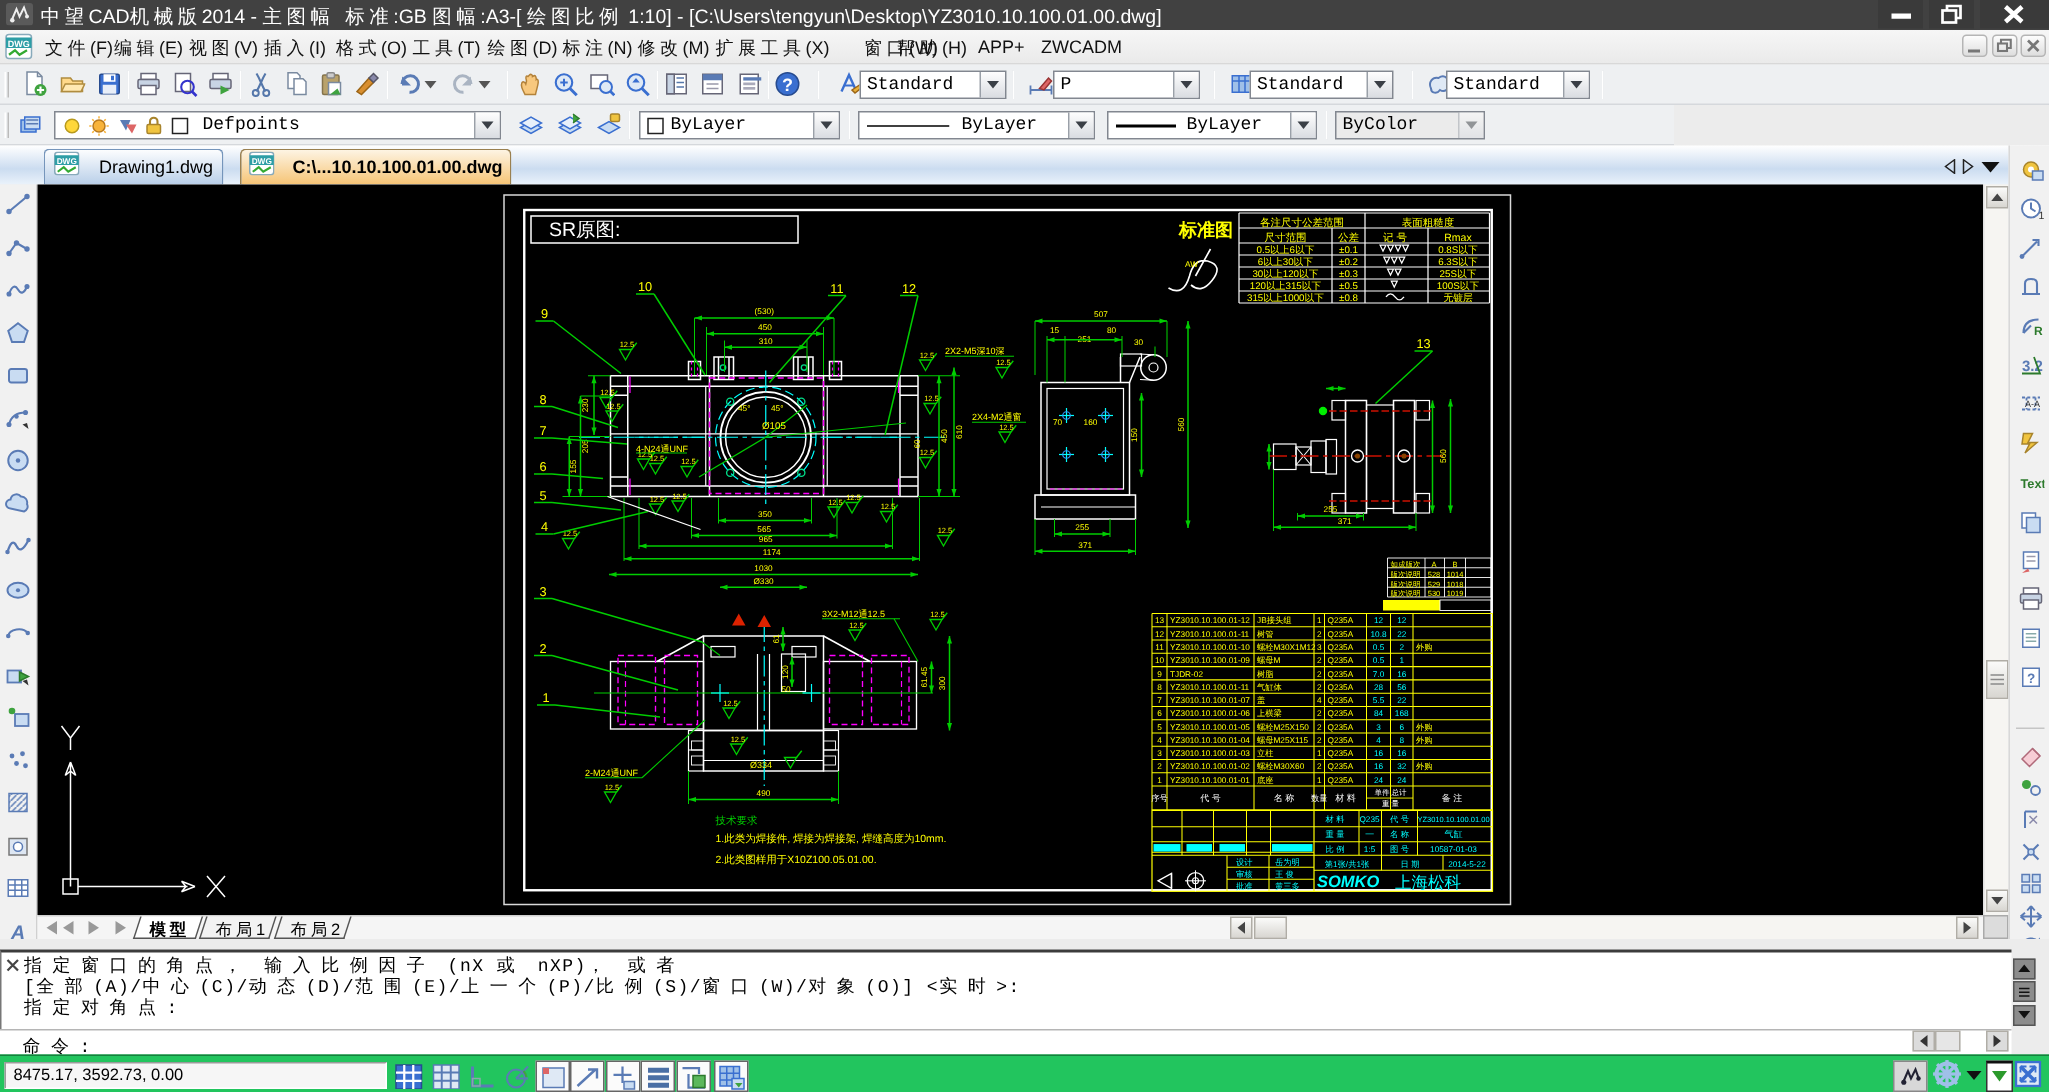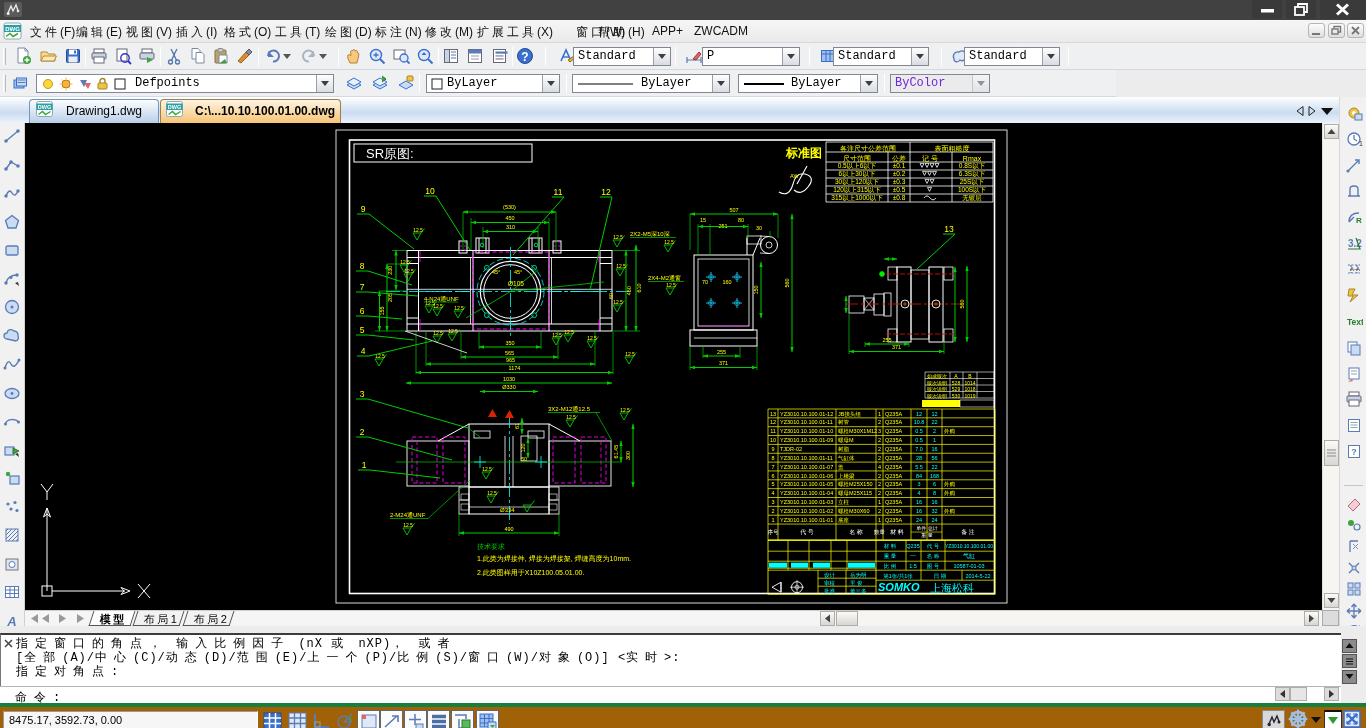--- a/index.html
+++ b/index.html
@@ -13,49 +13,50 @@
 .km{letter-spacing:7px}
 .mdib{position:absolute;top:3px;width:17px;height:15px;background:linear-gradient(#fdfdfd,#dedede);border:1px solid #b5b5b5;border-radius:3px}
 #tb1{position:absolute;left:0;top:43px;width:1366px;height:27px;background:#eef0f2;border-bottom:1px solid #d5d8dc}
 #tb2{position:absolute;left:0;top:70px;width:1116px;height:27px;background:#eef0f2;border-bottom:1px solid #d5d8dc}
 .tsep{position:absolute;top:4px;width:1px;height:19px;background:#c7cbd1;border-right:1px solid #fff}
 .grip{position:absolute;top:5px;width:3px;height:17px;border-left:1px solid #fff;border-right:1px solid #bbb}
 .combo{position:absolute;top:4px;height:19px;background:#fff;border:1px solid #828790;font-family:"Liberation Mono",monospace;font-size:12px;color:#000}
 .cbt{position:absolute;left:4px;top:1px;white-space:nowrap}
 .dd{position:absolute;right:0;top:0;width:17px;height:17px;background:linear-gradient(#fefefe,#d9dce1);border-left:1px solid #9aa0a8}
 .dd:after{content:"";position:absolute;left:4px;top:6px;border:4px solid transparent;border-top:5px solid #3a3f46}
-.combo.gray{background:#ebebeb}.combo.gray .cbt{color:#6d28d9}
+.combo.gray{background:#ebebeb}.combo.gray .cbt{color:#000000}
 #tabbar{position:absolute;left:0;top:97px;width:1366px;height:26px;background:linear-gradient(#ffffff,#cbdcf0 60%,#eaf2fb)}
 .dtab{position:absolute;top:2px;height:24px;border-radius:4px 4px 0 0;font-size:12px;color:#000}
 #leftdock{position:absolute;left:0;top:123px;width:25px;height:503px;background:#f1f1f1;border-right:1px solid #d0d0d0}
 #maincv{position:absolute;left:25px;top:123px;width:1297px;height:487px;background:#000}
 #vscroll{position:absolute;left:1322px;top:123px;width:17px;height:487px;background:#f6f5f2;border-left:1px solid #e0e0e0}
 #corner{position:absolute;left:1322px;top:610px;width:17px;height:16px;background:#dcdcdc;border:1px solid #aaa}
 .sbtn{position:absolute;left:1px;width:15px;height:15px;background:linear-gradient(#fbfbfa,#d8d6d1);border:1px solid #b0ada6}
 #rightdock{position:absolute;left:1339px;top:97px;width:27px;height:537px;background:#f1f1f1;border-left:1px solid #d8d8d8}
 #bottomrow{position:absolute;left:25px;top:610px;width:1297px;height:16px;background:#f5f5f5;border-top:1px solid #cfcfcf;font-size:11px}
 .ltab{position:absolute;top:0;height:15px;padding:1px 8px 0 8px;border-left:1px solid #555;border-right:1px solid #555;border-bottom:1px solid #555;white-space:nowrap}
 #cmdwin{position:absolute;left:0;top:626px;width:1366px;height:77px;background:#ececec}
 #cmdtext{position:absolute;left:0;top:7px;width:1341px;height:56px;background:#fff;border-top:2px solid #3c3c3c;border-left:1px solid #777}
 #cmdin{position:absolute;left:0;top:60px;width:1341px;height:17px;background:#fff;border-top:1px solid #b5b5b5}
 .cline{position:absolute;left:15px;font-family:"Liberation Mono",monospace;font-size:12px;color:#000;white-space:nowrap;letter-spacing:1px}
 .dsbtn{position:absolute;left:0;width:15px;height:14px;background:#8c8c8c;border:1px solid #555}
-#statusbar{position:absolute;left:0;top:703px;width:1366px;height:25px;background:#a16207;border-top:4px solid #15803d}
+#statusbar{position:absolute;left:0;top:703px;width:1366px;height:25px;background:#22c55e;border-top:1px solid #15803d}
 #coord{position:absolute;left:3px;top:4px;width:255px;height:18px;background:#f6f6f6;border:1px solid #9a9a9a;border-bottom-color:#fff;border-right-color:#fff;font-size:11px;padding:2px 0 0 5px;color:#000}
 .sic{position:absolute;top:3px;width:23px;height:21px}
 svg{display:block}
 
 </style></head><body>
 <div id="titlebar">
 <svg class="abs" style="left:4px;top:2px;" width="18" height="15">
       <rect width="18" height="15" rx="2" fill="#5a5a5a"></rect>
       <path d="M4 11 L7 4 L9 9 L12 3 L14 8.5" stroke="#eee" stroke-width="1.3" fill="none"></path>
       <circle cx="4.2" cy="11.5" r="1.5" fill="#eee"></circle>
       <circle cx="14" cy="9" r="1.3" fill="#eee"></circle>
     </svg>
+<span class="ttl"><span class="ck">中望</span>CAD<span class="ck">机械版</span>2014 - <span class="ck">主图幅</span>&nbsp; <span class="ck">标准</span>:GB <span class="ck">图幅</span>:A3-[ <span class="ck">绘图比例</span> 1:10] - [C:\Users\tengyun\Desktop\YZ3010.10.100.01.00.dwg]</span>
 <div class="winbtn" style="left:1252px;width:30px">
       <svg class="abs" style="left:0px;top:0px;" width="30" height="19">
         <rect x="9" y="9" width="13" height="3.5" fill="#fff"></rect>
       </svg>
     </div>
 <div class="winbtn" style="left:1286px;width:30px">
       <svg class="abs" style="left:0px;top:0px;" width="30" height="19">
         <rect x="9" y="7" width="9" height="8" fill="none" stroke="#fff" stroke-width="1.8"></rect>
         <path d="M12 7 V4 H21 V12 H18" stroke="#fff" stroke-width="1.8" fill="none"></path>
       </svg>
@@ -311,21 +312,21 @@
       <span class="cbt" style="left:52px">ByLayer</span>
       <span class="dd"></span>
     </div>
 <div class="tsep" style="left:884px"></div>
 <div class="combo gray" style="left:890px;width:100px">
       <span class="cbt">ByColor</span>
       <span class="dd" style="opacity:.5"></span>
     </div>
 </div>
 <div id="tabbar">
-<div class="dtab" style="left:29px;width:130px;background:linear-gradient(#fcfdfe,#b9cfe9);border:1px solid #7595bb;border-bottom:none;padding:4px 0 0 36px">Drawing1.dwg</div>
+<div class="dtab" style="left:29px;width:120px;background:linear-gradient(#fcfdfe,#b9cfe9);border:1px solid #7595bb;border-bottom:none;padding:4px 0 0 36px">Drawing1.dwg</div>
 <svg class="abs" style="left:36px;top:4px;" width="17" height="16">
       <rect x="0.5" y="0.5" width="16" height="15" rx="2" fill="#fff" stroke="#88aabb"></rect>
       <rect x="0.5" y="2.5" width="16" height="6.5" fill="#2e9ea6"></rect>
       <text x="8.5" y="8" font-size="5.5" fill="#fff" text-anchor="middle" font-weight="bold">DWG</text>
       <path d="M2.5 13.5 L6.5 10.5 L9.5 13.5 L14.5 10.5" stroke="#3a3" stroke-width="1.4" fill="none"></path>
     </svg>
 <div class="dtab" style="left:160px;width:181px;background:linear-gradient(#fdf4e3,#f6c475);border:1px solid #9a8050;border-bottom:none;padding:4px 4px 0 34px;font-weight:bold">C:\...10.10.100.01.00.dwg</div>
 <svg class="abs" style="left:166px;top:4px;" width="17" height="16">
       <rect x="0.5" y="0.5" width="16" height="15" rx="2" fill="#fff" stroke="#88aabb"></rect>
       <rect x="0.5" y="2.5" width="16" height="6.5" fill="#2e9ea6"></rect>

